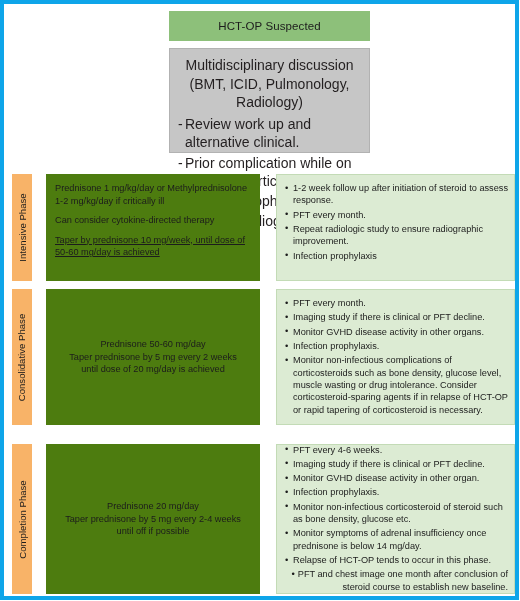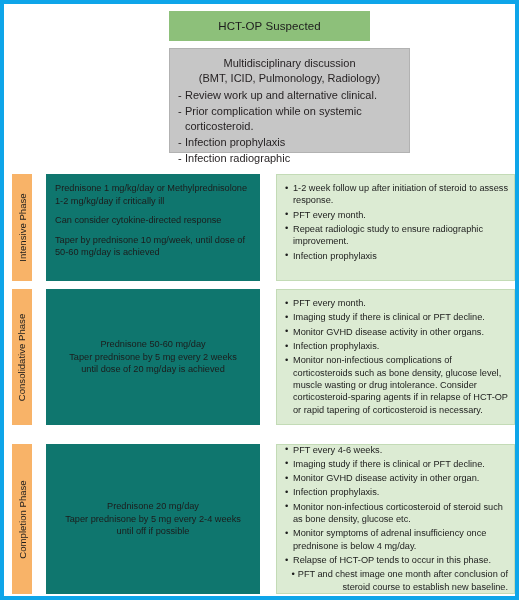--- a/index.html
+++ b/index.html
@@ -23,26 +23,26 @@
     position:absolute;left:165px;top:7px;width:201px;height:30px;
     background:#8dc07a;
     display:flex;align-items:center;justify-content:center;
     font-size:11.5px;
     color:#1c1c1c;
     letter-spacing:.1px;
   }
 
   
   .md-box{
-    position:absolute;left:165px;top:44px;width:241px;height:105px;
+    position:absolute;left:165px;top:44px;width:201px;height:105px;
     background:#c6c6c6;
     border:1px solid #b2b2b2;
     box-sizing:border-box;
     padding:7px 8px 6px 8px;
-    font-size:11px;
+    font-size:14px;
     line-height:1.33;
   }
   .md-title{text-align:center;}
   .md-list{margin:3px 0 0 0;padding:0;list-style:none;}
   .md-list li{
     position:relative;
     padding-left:7px;
     margin-bottom:1.5px;
   }
   .md-list li .dash{
@@ -63,36 +63,36 @@
   }
   .phase-label span{
     transform:rotate(-90deg);
     white-space:nowrap;
     font-size:9.6px;
     color:#1c1c1c;
   }
 
   .treat-box{
     position:absolute;left:42px;top:0;width:214px;height:100%;
-    background:#0f766e;
+    background:#4d7c0f;
     box-sizing:border-box;
     font-size:9.2px;
     line-height:1.36;
     color:#1c1c1c;
   }
   .treat-box.left{
     padding:8px 9px;
   }
   .treat-box.center{
     display:flex;align-items:center;justify-content:center;
     text-align:center;
     padding:6px 2px;
   }
   .treat-para{margin:0 0 7px 0;}
-  .treat-para:last-child{margin-bottom:12px;}
+  .treat-para:last-child{margin-bottom:12px;text-decoration:underline;}
 
   .out-box{
     position:absolute;left:272px;top:0;width:239px;height:100%;
     background:#dcebd3;
     border:1px solid #c3dbb6;
     box-sizing:border-box;
     padding:7px 6px 6px 7px;
     font-size:9.2px;
     line-height:1.34;
     color:#1c1c1c;
@@ -140,21 +140,21 @@
         <li><span class="dash">-</span><span>Infection radiographic</span></li>
       </ul>
   </div>
 
   <div class="row row-1">
     <div class="phase-label">
       <span>Intensive Phase</span>
     </div>
     <div class="treat-box left" id="treat-0">
         <div class="treat-para">Prednisone 1 mg/kg/day or Methylprednisolone 1-2 mg/kg/day if critically ill</div>
-        <div class="treat-para">Can consider cytokine-directed response</div>
+        <div class="treat-para">Can consider cytokine-directed therapy</div>
         <div class="treat-para">Taper by prednisone 10 mg/week, until dose of 50-60 mg/day is achieved</div>
       </div>
     <div class="out-box">
       <ul class="out-list" id="out-0">
           <li><span class="bul">•</span><span>1-2 week follow up after initiation of steroid to assess response.</span></li>
           <li><span class="bul">•</span><span>PFT every month.</span></li>
           <li><span class="bul">•</span><span>Repeat radiologic study to ensure radiographic improvement.</span></li>
           <li><span class="bul">•</span><span>Infection prophylaxis</span></li>
         </ul>
     </div>
@@ -185,20 +185,20 @@
     <div class="treat-box center" id="treat-2">
         <div>Prednisone 20 mg/day<br>Taper prednisone by 5 mg every 2-4 weeks<br>until off if possible</div>
       </div>
     <div class="out-box centered">
       <ul class="out-list" id="out-2">
           <li><span class="bul">•</span><span>PFT every 4-6 weeks.</span></li>
           <li><span class="bul">•</span><span>Imaging study if there is clinical or PFT decline.</span></li>
           <li><span class="bul">•</span><span>Monitor GVHD disease activity in other organ.</span></li>
           <li><span class="bul">•</span><span>Infection prophylaxis.</span></li>
           <li><span class="bul">•</span><span>Monitor non-infectious corticosteroid of steroid such as bone density, glucose etc.</span></li>
-          <li><span class="bul">•</span><span>Monitor symptoms of adrenal insufficiency once prednisone is below 4 mg/day.</span></li>
+          <li><span class="bul">•</span><span>Monitor symptoms of adrenal insufficiency once prednisone is below 14 mg/day.</span></li>
           <li><span class="bul">•</span><span>Relapse of HCT-OP tends to occur in this phase.</span></li>
           <li class="nohang"><span class="bul">•</span><span>PFT and chest image one month after conclusion of steroid course to establish new baseline.</span></li>
         </ul>
     </div>
   </div>
 
 </div>
 
 </body></html>

